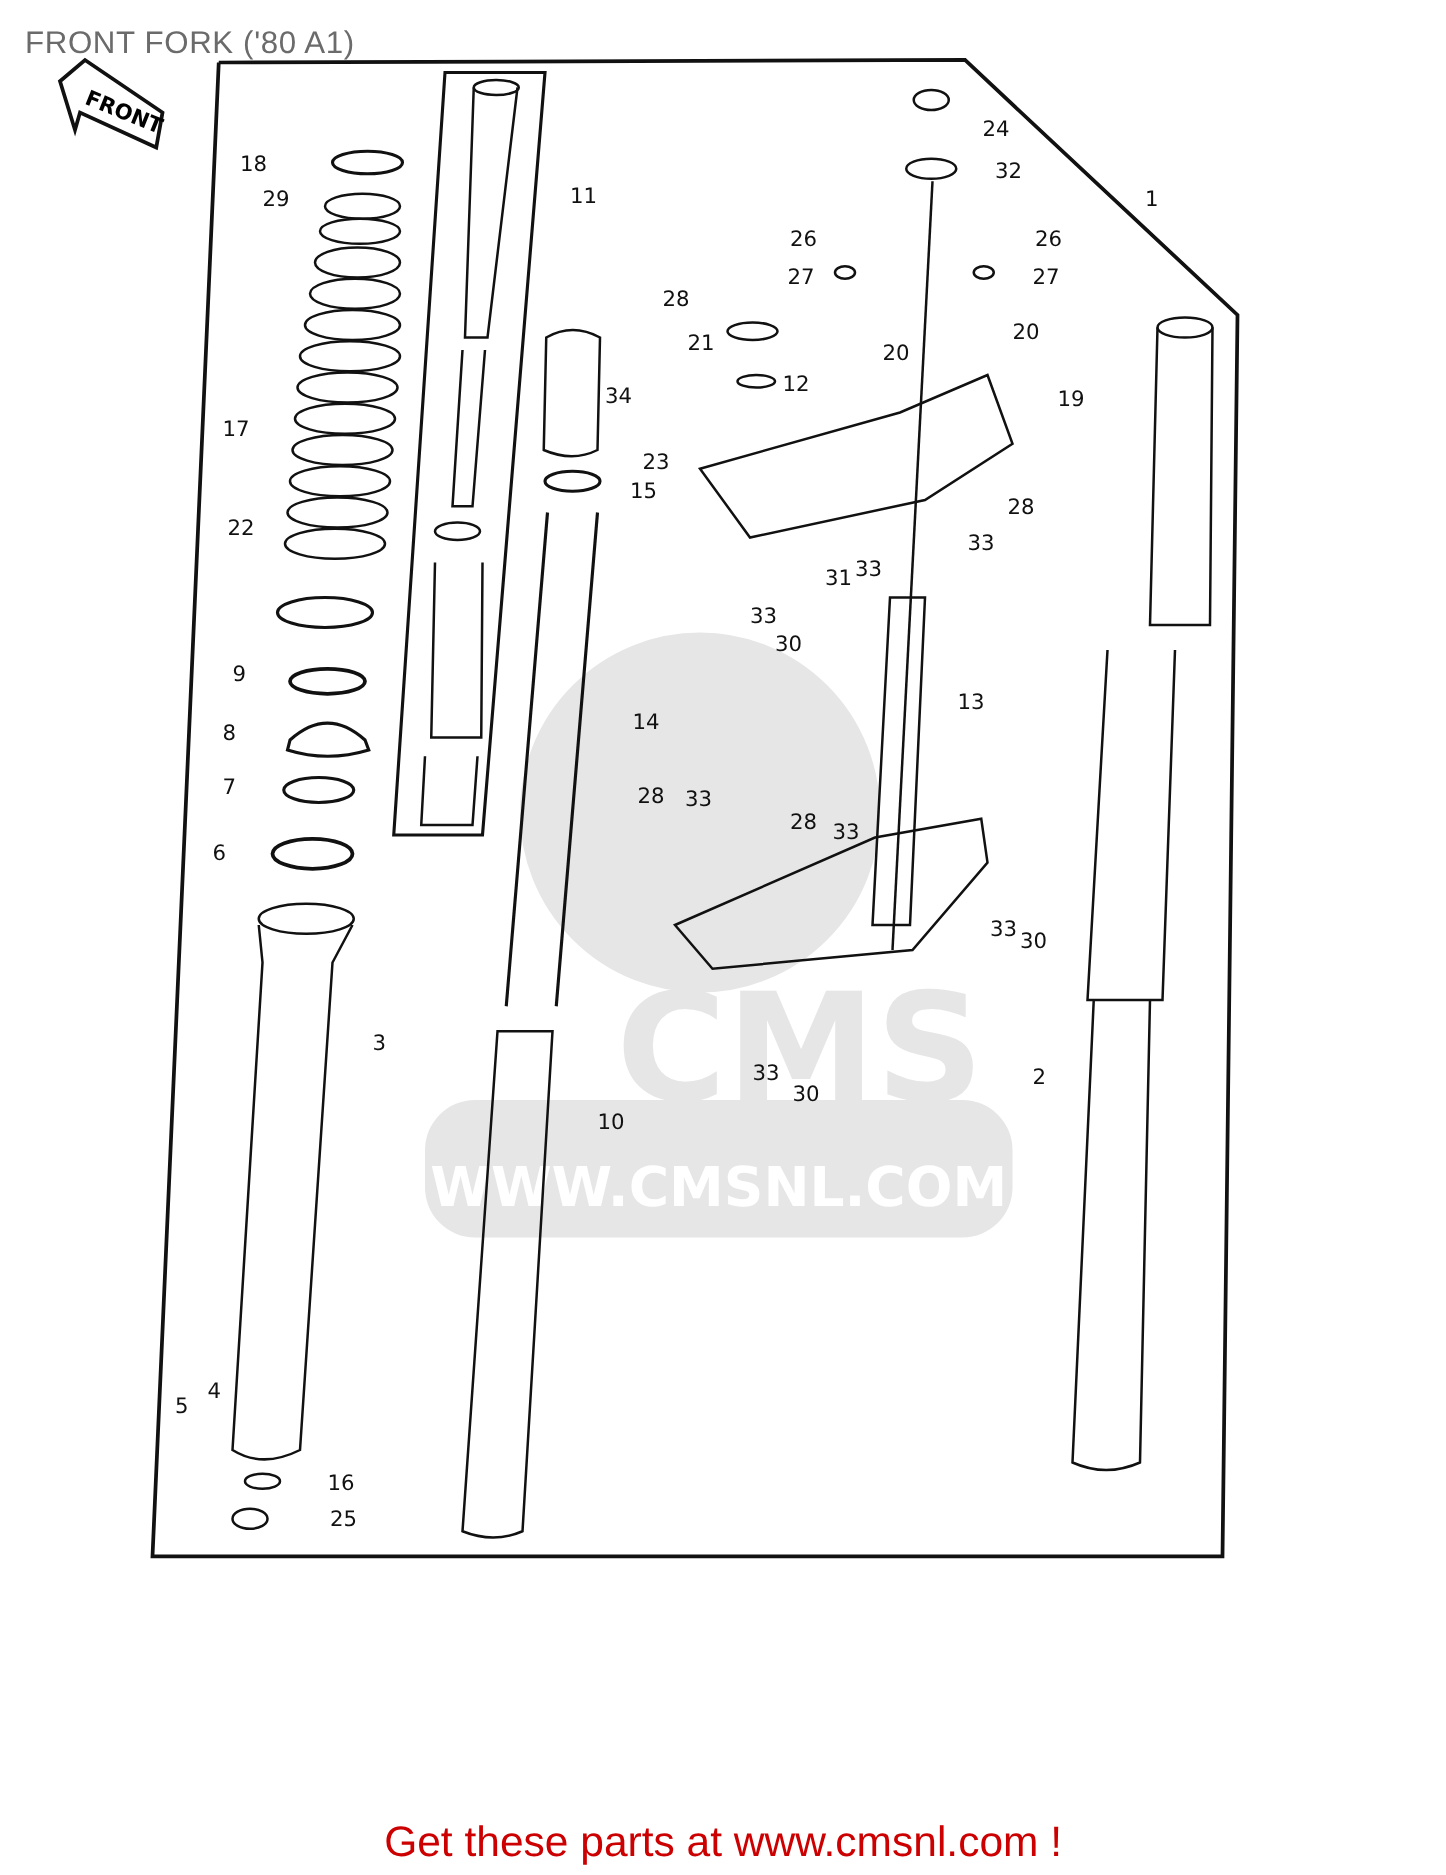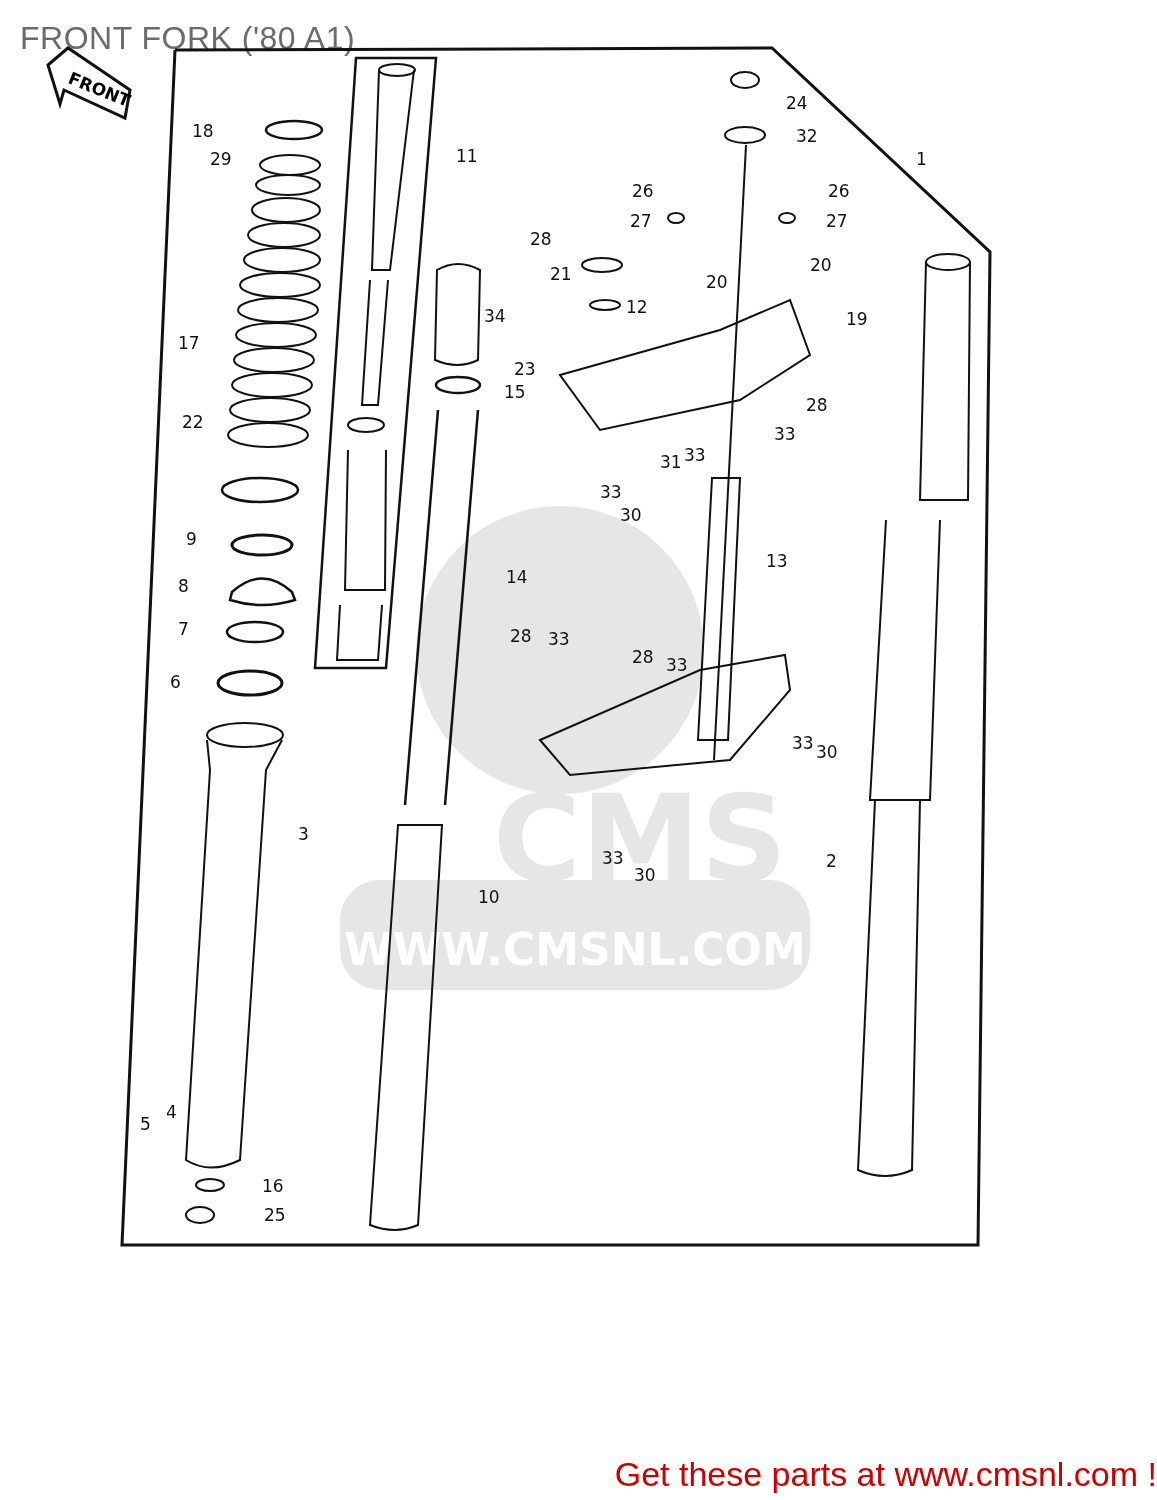--- a/index.html
+++ b/index.html
@@ -1,18 +1,18 @@
 <!DOCTYPE html>
 <html><head>
 <meta charset="utf-8">
 <style>
   html, body { margin:0; padding:0; background:#ffffff; }
   body { width:1157px; height:1500px; position:relative; overflow:hidden; font-family:"Liberation Sans", sans-serif; }
-  .title { position:absolute; left:20px; top:20px; font-size:32px; color:#6b6b6b; letter-spacing:0.5px; }
-  .footer { position:absolute; left:0; width:1157px; top:1455px; text-align:right; font-size:34px; color:#cc0000; }
+  .title { position:absolute; left:20px; top:20px; font-size:25px; color:#6b6b6b; letter-spacing:0.5px; }
+  .footer { position:absolute; left:0; width:1157px; top:1455px; text-align:center; font-size:34px; color:#cc0000; }
   svg.diagram { position:absolute; left:0; top:0; }
   .lbl { font-family:"DejaVu Sans", sans-serif; font-size:17px; fill:#111; }
   .wm { fill:#e6e6e6; }
   .wmtext { font-family:"DejaVu Sans", sans-serif; font-weight:bold; fill:#ffffff; }
 </style>
 </head>
 <body>
 
 <div class="title">FRONT FORK ('80 A1)</div>
 

